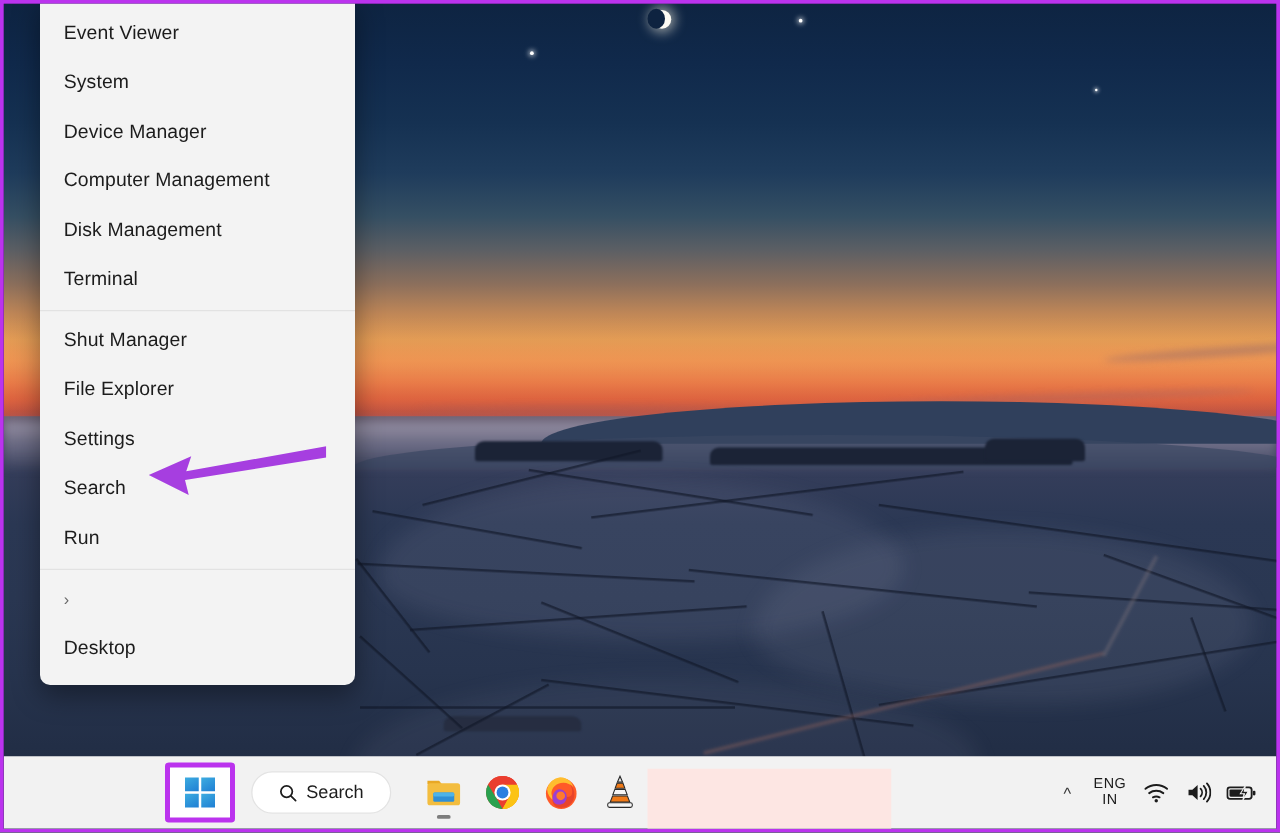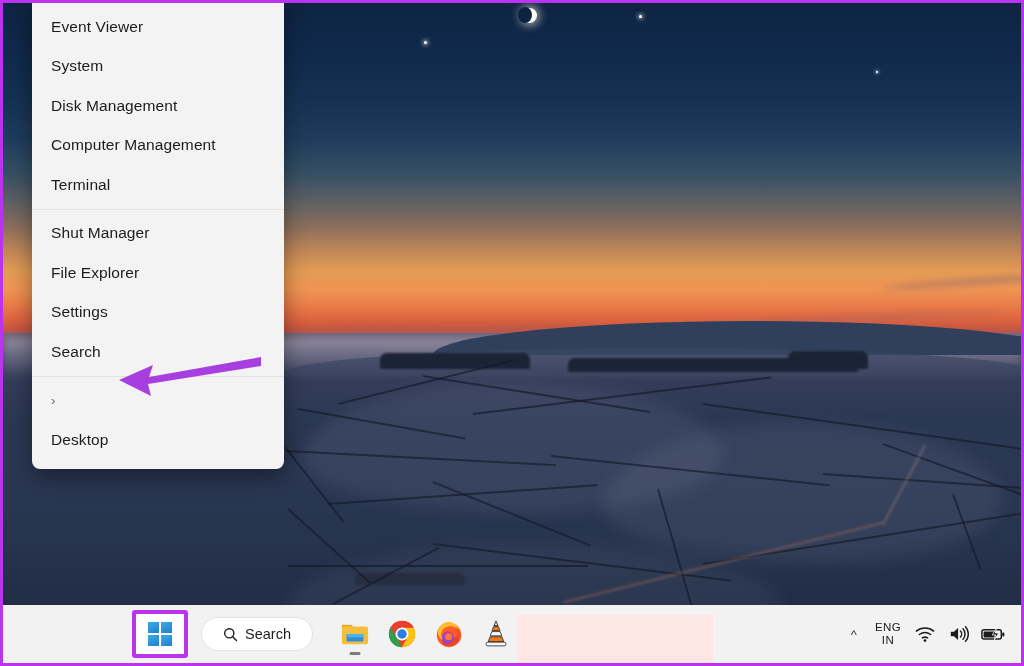--- a/index.html
+++ b/index.html
@@ -354,42 +354,48 @@
 
   <div id="winx-menu">
 
     <div class="menu-item">
       <span class="label">Event Viewer</span>
     </div>
     <div class="menu-item">
       <span class="label">System</span>
     </div>
     <div class="menu-item">
+      <span class="label">Device Manager</span>
+    </div>
+    <div class="menu-item">
+      <span class="label">Computer Management</span>
+    </div>
+    <div class="menu-item">
       <span class="label">Disk Management</span>
     </div>
     <div class="menu-item">
-      <span class="label">Computer Management</span>
-    </div>
-    <div class="menu-item">
       <span class="label">Terminal</span>
     </div>
 
     <div class="menu-sep"></div>
 
     <div class="menu-item">
       <span class="label">Shut Manager</span>
     </div>
     <div class="menu-item">
       <span class="label">File Explorer</span>
     </div>
     <div class="menu-item">
       <span class="label">Settings</span>
     </div>
     <div class="menu-item">
       <span class="label">Search</span>
+    </div>
+    <div class="menu-item">
+      <span class="label">Run</span>
     </div>
 
     <div class="menu-sep"></div>
 
     <div class="menu-item">
       <span class="chev">›</span>
     </div>
     <div class="menu-item">
       <span class="label">Desktop</span>
     </div>

